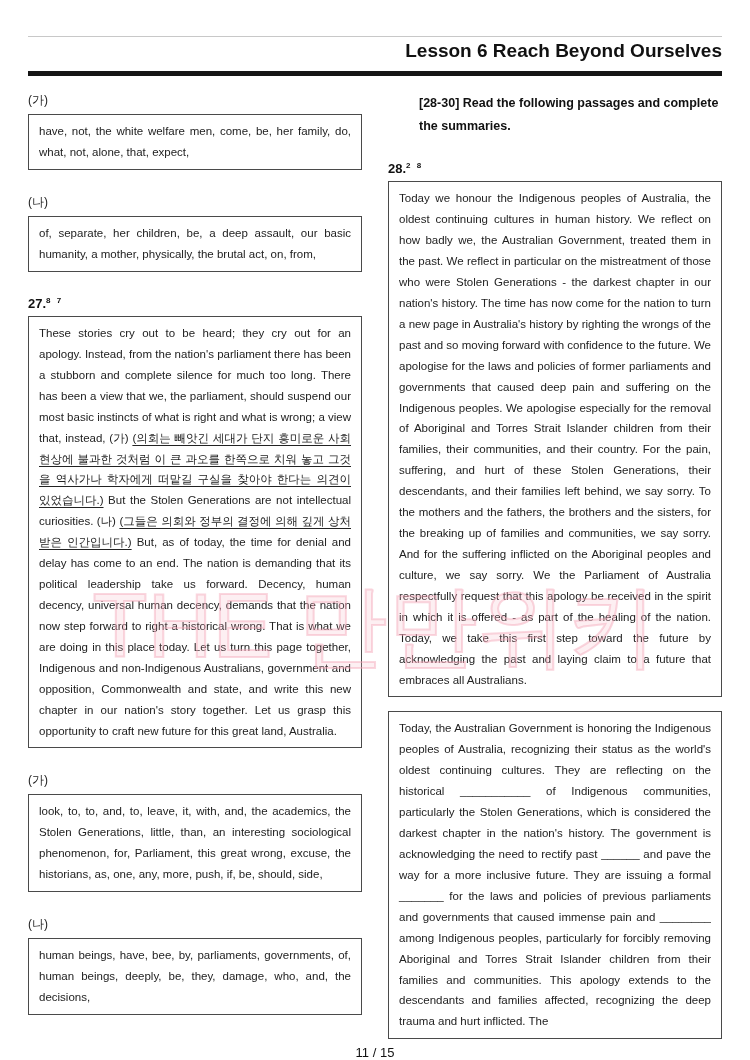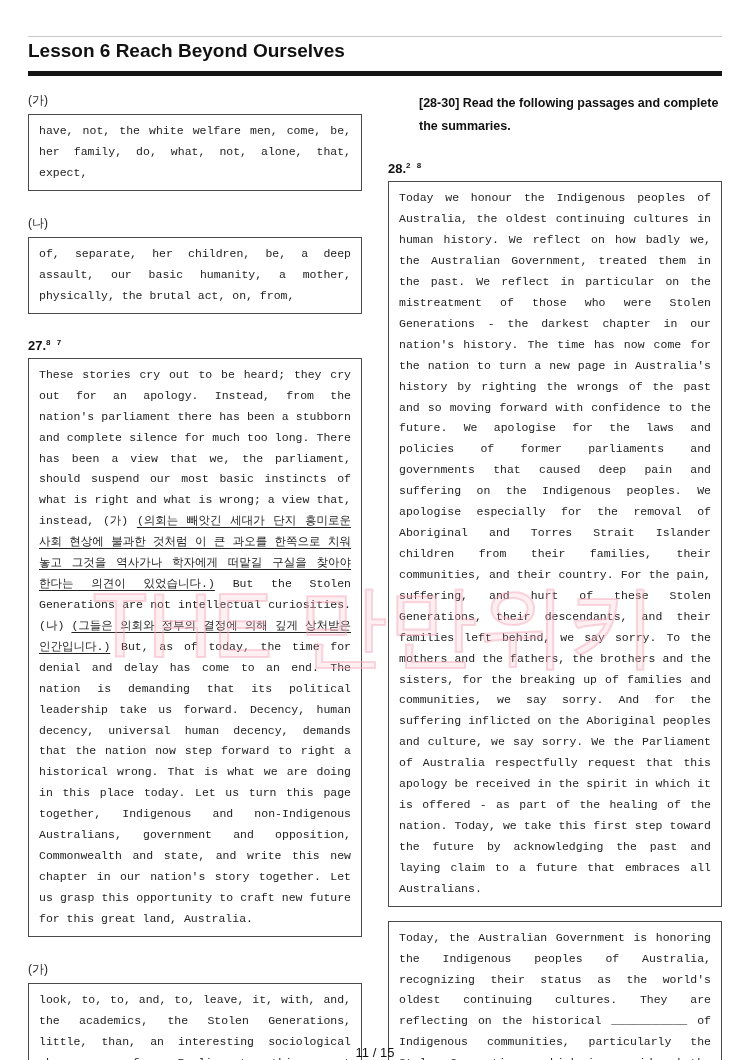--- a/index.html
+++ b/index.html
@@ -14,41 +14,40 @@
   .page { padding: 0 28px; position: relative; height: 100%; }
   .top-rule { border-top: 1px solid #c8c8c8; margin-top: 36px; }
   .title {
     text-align: center;
     font-size: 27px;
     font-weight: bold;
     margin-top: 6px;
     color: #111;
   }
   .subtitle {
-    text-align: left;
+    text-align: right;
     font-size: 19px;
     font-weight: bold;
     margin-top: 3px;
     color: #111;
   }
   .thick-bar { height: 5px; background: #151515; margin-top: 9px; }
   .columns { display: flex; gap: 26px; margin-top: 10px; }
   .col { flex: 1; min-width: 0; }
   .label { font-size: 12px; margin: 24px 0 5px; color: #222; }
   .label.first { margin-top: 6px; }
   .qnum { font-weight: bold; font-size: 13px; margin: 24px 0 5px; color: #111; }
   .qnum sup { font-size: 8px; font-weight: bold; letter-spacing: 2px; }
   .tbox {
     border: 1px solid #4a4a4a;
     padding: 6px 10px;
     font-size: 11.5px;
     line-height: 1.82;
     text-align: justify;
     color: #222;
-    font-family: Liberation Mono, monospace;
   }
   .kr-underline { text-decoration: underline; text-underline-offset: 3px; }
   .instruction {
     font-weight: bold;
     font-size: 12.5px;
     line-height: 1.8;
     margin-top: 6px;
     color: #111;
     margin-left: 31px;
   }
@@ -101,20 +100,21 @@
       <div class="tbox">of, separate, her children, be, a deep assault, our basic humanity, a mother, physically, the brutal act, on, from,</div>
 
       <div class="qnum"><span>27.</span><sup>8 7</sup></div>
 
       <div class="tbox"><span>These stories cry out to be heard; they cry out for an apology. Instead, from the nation's parliament there has been a stubborn and complete silence for much too long. There has been a view that we, the parliament, should suspend our most basic instincts of what is right and what is wrong; a view that, instead, (가) </span><span class="kr-underline">(의회는 빼앗긴 세대가 단지 흥미로운 사회 현상에 불과한 것처럼 이 큰 과오를 한쪽으로 치워 놓고 그것을 역사가나 학자에게 떠맡길 구실을 찾아야 한다는 의견이 있었습니다.)</span><span> But the Stolen Generations are not intellectual curiosities. (나) </span><span class="kr-underline">(그들은 의회와 정부의 결정에 의해 깊게 상처받은 인간입니다.)</span><span> But, as of today, the time for denial and delay has come to an end. The nation is demanding that its political leadership take us forward. Decency, human decency, universal human decency, demands that the nation now step forward to right a historical wrong. That is what we are doing in this place today. Let us turn this page together, Indigenous and non-Indigenous Australians, government and opposition, Commonwealth and state, and write this new chapter in our nation's story together. Let us grasp this opportunity to craft new future for this great land, Australia.</span></div>
 
       <div class="label">(가)</div>
       <div class="tbox">look, to, to, and, to, leave, it, with, and, the academics, the Stolen Generations, little, than, an interesting sociological phenomenon, for, Parliament, this great wrong, excuse, the historians, as, one, any, more, push, if, be, should, side,</div>
 
       <div class="label">(나)</div>
+      <div class="tbox">human beings, have, bee, by, parliaments, governments, of, human beings, deeply, be, they, damage, who, and, the decisions,</div>
 
     </div>
 
     <div class="col">
 
       <div class="instruction">[28-30] Read the following passages and complete the summaries.</div>
 
       <div class="qnum tight"><span>28.</span><sup>2 8</sup></div>
 
       <div class="tbox">Today we honour the Indigenous peoples of Australia, the oldest continuing cultures in human history. We reflect on how badly we, the Australian Government, treated them in the past. We reflect in particular on the mistreatment of those who were Stolen Generations - the darkest chapter in our nation's history. The time has now come for the nation to turn a new page in Australia's history by righting the wrongs of the past and so moving forward with confidence to the future. We apologise for the laws and policies of former parliaments and governments that caused deep pain and suffering on the Indigenous peoples. We apologise especially for the removal of Aboriginal and Torres Strait Islander children from their families, their communities, and their country. For the pain, suffering, and hurt of these Stolen Generations, their descendants, and their families left behind, we say sorry. To the mothers and the fathers, the brothers and the sisters, for the breaking up of families and communities, we say sorry. And for the suffering inflicted on the Aboriginal peoples and culture, we say sorry. We the Parliament of Australia respectfully request that this apology be received in the spirit in which it is offered - as part of the healing of the nation. Today, we take this first step toward the future by acknowledging the past and laying claim to a future that embraces all Australians.</div>

